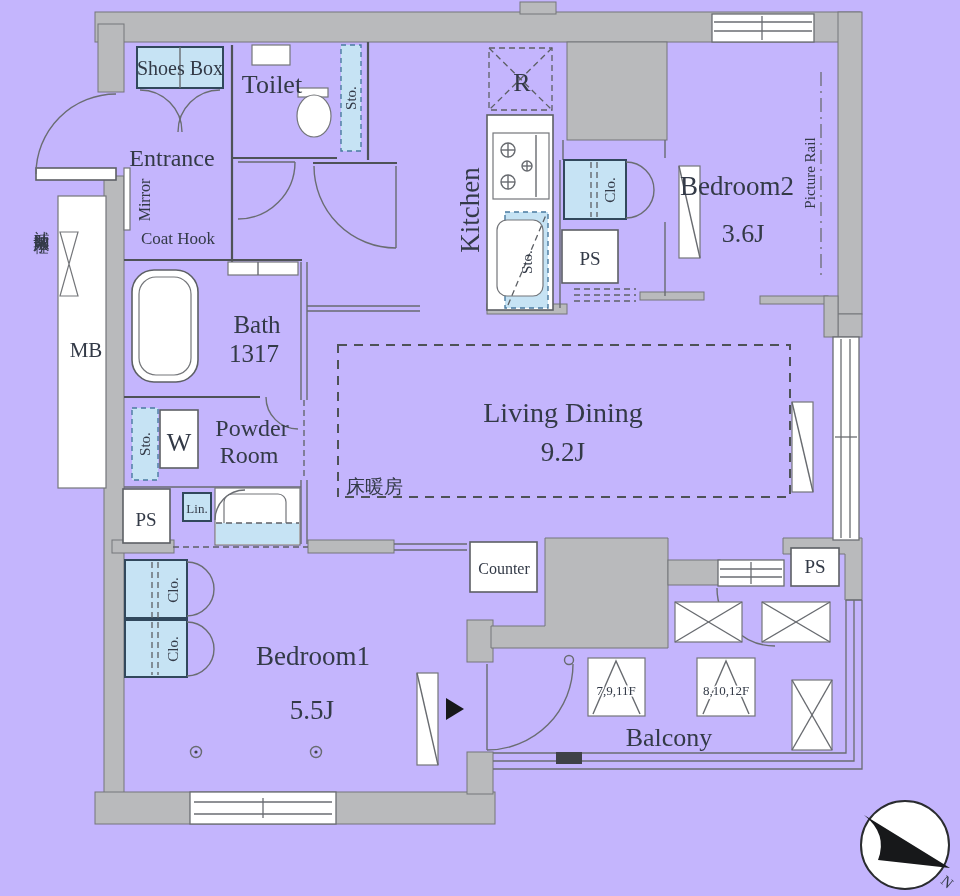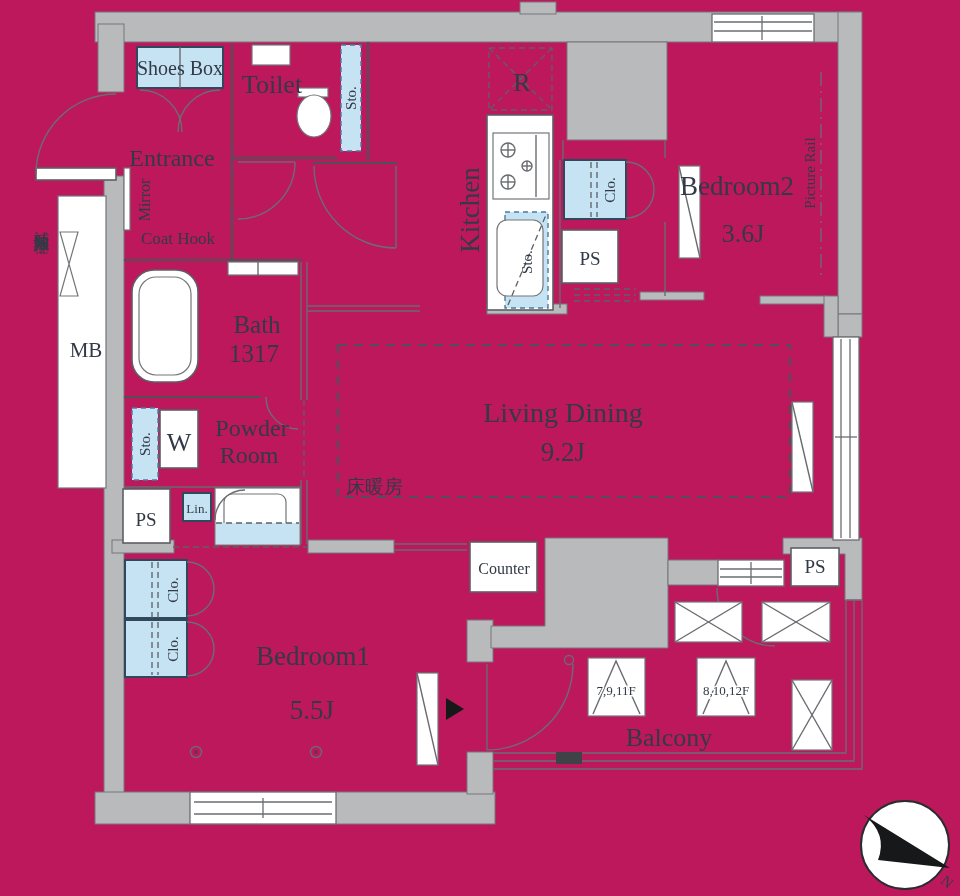--- a/index.html
+++ b/index.html
@@ -1,16 +1,16 @@
 <!DOCTYPE html>
 <html style="--wall: #b9babc; --fixture-blue: #c6e3f4; --line: #4e5257; --text: #333a47;"><head>
 <meta charset="utf-8">
 <style>
   html,body{margin:0;padding:0;background:#ffffff;}
-  .stage{width:960px;height:896px;position:relative;background:#be185d;}
+  .stage{width:960px;height:896px;position:relative;background:#c4b5fd;}
   svg{display:block;}
   .wall{fill:var(--wall);stroke:#74767a;stroke-width:1;}
   .thin{stroke:var(--line);stroke-width:2.2;fill:none;}
   .thin1{stroke:#686b70;stroke-width:1.4;fill:none;}
   .fix{fill:#ffffff;stroke:#5d6065;stroke-width:1.6;}
   .fixthin{fill:#ffffff;stroke:#74767a;stroke-width:1.2;}
   .blue{fill:var(--fixture-blue);stroke:#31485c;stroke-width:2;}
   .blued{fill:var(--fixture-blue);stroke:#4a7ba0;stroke-width:1.4;stroke-dasharray:5 4;}
   .bluef{fill:var(--fixture-blue);stroke:none;}
   .dash{stroke:var(--line);stroke-width:2;fill:none;stroke-dasharray:9 7;}

